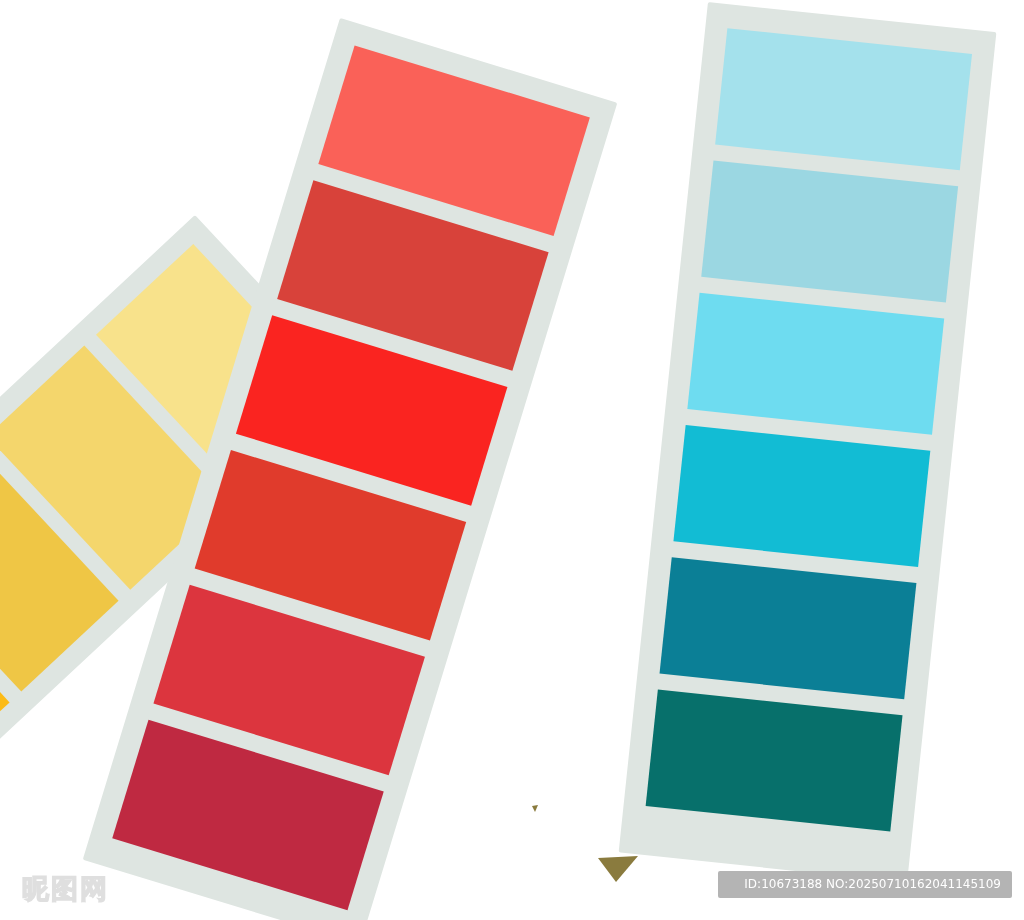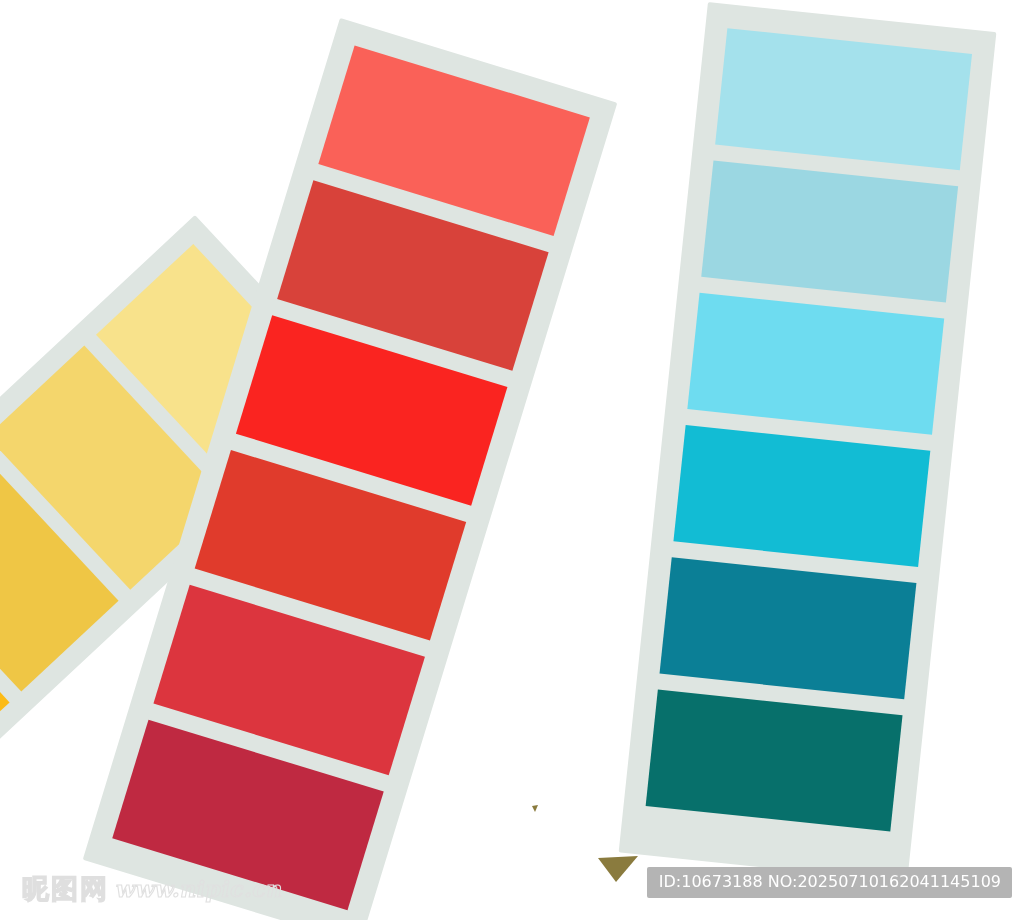--- a/index.html
+++ b/index.html
@@ -62,23 +62,23 @@
     -webkit-text-stroke: 1.1px #e0e0e0;
   }
 
   .wm-id {
     position: absolute;
     right: 12px;
     bottom: 22px;
     background: #b4b4b4;
     color: #ffffff;
     font-family: "DejaVu Sans", sans-serif;
-    font-size: 16px;
+    font-size: 12px;
     line-height: 1;
-    padding: 7px 11px 8px 12px;
+    padding: 7px 11px 8px 26px;
     border-radius: 2px;
     white-space: nowrap;
     user-select: none;
   }
 </style>
 <style>.backing{fill:#DEE5E1;}
 .rivet{fill:#8A7B3E;}
 .sw-y1{fill:#F8E28B;}
 .sw-y2{fill:#F4D66C;}
 .sw-y3{fill:#EFC645;}
@@ -136,18 +136,17 @@
       <polygon class="rivet" points="532,806 538,805 535,812"></polygon>
     </svg>
   </div>
 
   <div class="wm-left">
     <div class="wm-cjk">
       <span>昵</span>
       <span>图</span>
       <span>网</span>
     </div>
-    <div class="wm-url">www.nipic.cn</div>
   </div>
 
   <div class="wm-id">ID:10673188 NO:20250710162041145109</div>
 
 </div>
 
 </body></html>

